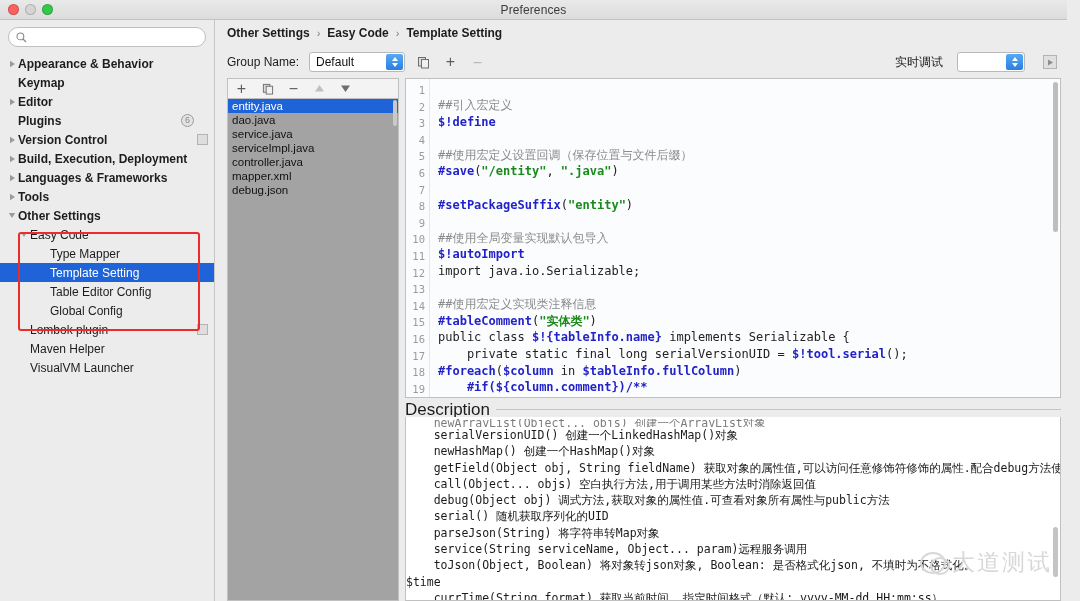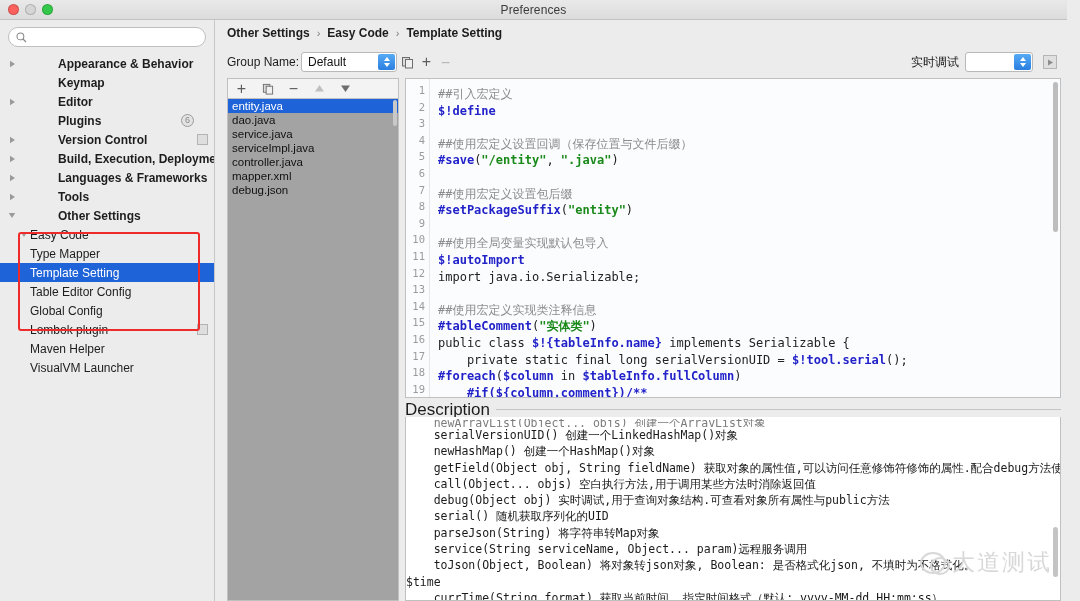--- a/index.html
+++ b/index.html
@@ -48,23 +48,23 @@
   }
   .tree { flex:1; overflow:hidden; padding-top:1px; position:relative; }
   .node {
     height:19px; display:flex; align-items:center; padding-left:6px;
     font-size:12px; color:#1d1d1d; position:relative; white-space:nowrap;
   }
   .node .arrow {
     width:12px; flex:0 0 12px; display:flex; align-items:center; justify-content:center;
   }
   .node .arrow svg { display:block; }
-  .node.top > .label { font-weight:bold;margin-left:40px; }
+  .node.top > .label { font-weight:bold; }
   .node.lvl2 { padding-left:18px; }
-  .node.lvl3 { padding-left:18px; }
+  .node.lvl3 { padding-left:38px; }
   .node.sel { background:#1f63d8; color:#fff; }
   .node .badge {
     position:absolute; right:20px; width:13px; height:13px; border-radius:50%;
     border:1px solid #9a9a9a; color:#8a8a8a; font-size:9px; line-height:11px;
     text-align:center; background:#e3e3e3;
   }
   .node .plugicon {
     position:absolute; right:6px; width:11px; height:11px;
     border:1px solid #b3b3b3; background:#dedede;
   }
@@ -75,21 +75,21 @@
 
   
   .right { flex:1; min-width:0; display:flex; flex-direction:column; background:#ececec; }
   .breadcrumb {
     height:26px; display:flex; align-items:center; gap:7px;
     padding:0 0 0 12px; font-size:12px; font-weight:bold; color:#1c1c1c;
   }
   .breadcrumb .sep { color:#7d7d7d; font-weight:normal; font-size:11px; }
 
   .toolbar {
-    height:32px; display:flex; align-items:center; padding:0 10px 0 12px; gap:2px;
+    height:32px; display:flex; align-items:center; padding:0 10px 0 12px; gap:10px;
   }
   .toolbar .lbl { font-size:12px; color:#1c1c1c; }
   .combo {
     position:relative; height:20px; width:96px; background:#fff;
     border:1px solid #b9b9b9; border-radius:3px; display:flex; align-items:center;
     padding:0 22px 0 6px; font-size:12px; color:#111;
   }
   .combo .stepper {
     position:absolute; right:1px; top:1px; bottom:1px; width:17px;
     background:linear-gradient(#57aaf5,#2b7fe0); border-radius:2px;
@@ -143,21 +143,21 @@
     position:relative; overflow:hidden; display:flex;
   }
   .gutter {
     width:24px; flex:0 0 24px; background:#fbfcfe; border-right:1px solid #e6e6e6;
     padding-top:3px; text-align:right;
   }
   .gutter .ln {
     height:16.6px; line-height:16.6px; font-family:"DejaVu Sans Mono","Liberation Mono",monospace;
     font-size:10.5px; color:#9b9b9b; padding-right:4px;
   }
-  .codearea { flex:1; padding:7px 0 0 8px; overflow:hidden; position:relative; }
+  .codearea { flex:1; padding:18px 0 0 8px; overflow:hidden; position:relative; }
   .cl {
     height:16.6px; line-height:16.6px; white-space:pre;
     font-family:"DejaVu Sans Mono","Liberation Mono",monospace; font-size:12px; color:#222;
   }
   .cm { color:#8c8c8c; }
   .kw { color:#2222c9; font-weight:bold;margin-top:48px; }
   .str { color:#1a8a1a; font-weight:bold; }
   .pl  { color:#222; }
   .editor .ed-scroll {
     position:absolute; right:2px; top:3px; width:5px; height:150px;
@@ -435,21 +435,20 @@
                 <div class="ln">18</div>
                 <div class="ln">19</div>
               </div>
             <div class="codearea" id="codearea">
                 <div class="cl"><span class="cm">##引入宏定义</span></div>
                 <div class="cl"><span class="kw">$!define</span></div>
                 <div class="cl"><span class="pl"></span></div>
                 <div class="cl"><span class="cm">##使用宏定义设置回调（保存位置与文件后缀）</span></div>
                 <div class="cl"><span class="kw">#save</span><span class="pl">(</span><span class="str">"/entity"</span><span class="pl">, </span><span class="str">".java"</span><span class="pl">)</span></div>
                 <div class="cl"><span class="pl"></span></div>
-                <div class="cl"><span class="cm">##使用宏定义设置包后缀</span></div>
                 <div class="cl"><span class="kw">#setPackageSuffix</span><span class="pl">(</span><span class="str">"entity"</span><span class="pl">)</span></div>
                 <div class="cl"><span class="pl"></span></div>
                 <div class="cl"><span class="cm">##使用全局变量实现默认包导入</span></div>
                 <div class="cl"><span class="kw">$!autoImport</span></div>
                 <div class="cl"><span class="pl">import java.io.Serializable;</span></div>
                 <div class="cl"><span class="pl"></span></div>
                 <div class="cl"><span class="cm">##使用宏定义实现类注释信息</span></div>
                 <div class="cl"><span class="kw">#tableComment</span><span class="pl">(</span><span class="str">"实体类"</span><span class="pl">)</span></div>
                 <div class="cl"><span class="pl">public class </span><span class="kw">$!{tableInfo.name}</span><span class="pl"> implements Serializable {</span></div>
                 <div class="cl"><span class="pl">    private static final long serialVersionUID = </span><span class="kw">$!tool.serial</span><span class="pl">();</span></div>
@@ -468,21 +467,21 @@
               <div class="d-scroll"></div>
               <div class="watermark">
                 <span class="wc"></span>
                 <span>大道测试</span>
               </div>
             <div class="dl clip">    newArrayList(Object... objs) 创建一个ArrayList对象</div>
                 <div class="dl">    serialVersionUID() 创建一个LinkedHashMap()对象</div>
                 <div class="dl">    newHashMap() 创建一个HashMap()对象</div>
                 <div class="dl">    getField(Object obj, String fieldName) 获取对象的属性值,可以访问任意修饰符修饰的属性.配合debug方法使用.</div>
                 <div class="dl">    call(Object... objs) 空白执行方法,用于调用某些方法时消除返回值</div>
-                <div class="dl">    debug(Object obj) 实时调试,用于查询对象结构.可查看对象所有属性与public方法</div>
+                <div class="dl">    debug(Object obj) 调式方法,获取对象的属性值.可查看对象所有属性与public方法</div>
                 <div class="dl">    serial() 随机获取序列化的UID</div>
                 <div class="dl">    parseJson(String) 将字符串转Map对象</div>
                 <div class="dl">    service(String serviceName, Object... param)远程服务调用</div>
                 <div class="dl">    toJson(Object, Boolean) 将对象转json对象, Boolean: 是否格式化json, 不填时为不格式化。</div>
                 <div class="dl">$time</div>
                 <div class="dl">    currTime(String format) 获取当前时间, 指定时间格式（默认: yyyy-MM-dd HH:mm:ss）</div>
               </div>
           </div>
         </div>
 

